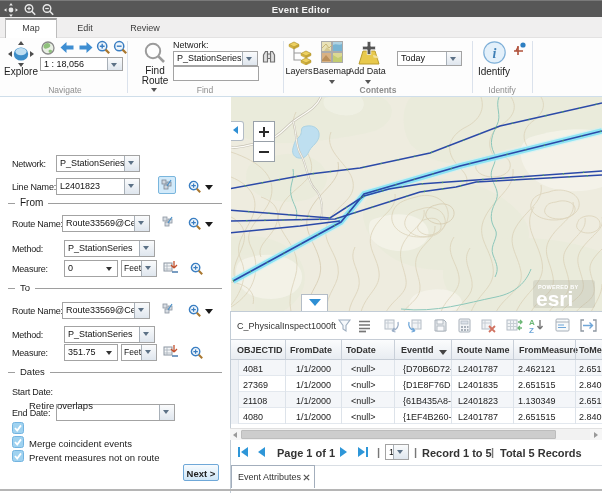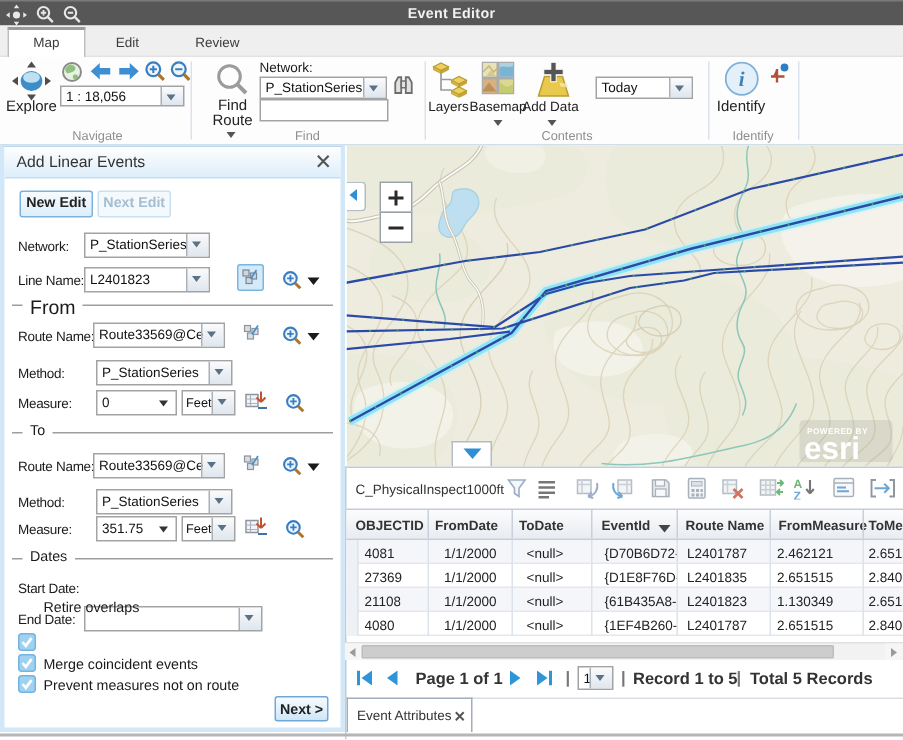--- a/index.html
+++ b/index.html
@@ -141,47 +141,37 @@
   <div class="caret" style="left:329px;top:42px;border-top-color:#555;border-left-width:3px;border-right-width:3px;border-top-width:4px;"></div>
   <svg class="abs" style="left:356px;top:2px" width="26" height="26" viewBox="0 0 26 26">
     <path d="M7 11h12l4 13H3z" fill="#e8c94c" stroke="#bb9d30" stroke-width="1"></path>
     <path d="M17 15l5 1 .8 2.5-5.3-1z" fill="#f5e9b0" opacity=".8"></path>
     <path d="M11.2 1.5h3.6v4.7h4.7v3.6h-4.7v4.7h-3.6V9.8H6.5V6.2h4.7z" fill="#555" stroke="#fff" stroke-width=".7"></path>
   </svg>
   <div class="icolabel" style="left:345px;top:28px;width:44px;font-size:9px;">Add Data</div>
   <div class="caret" style="left:365px;top:42px;border-top-color:#555;border-left-width:3px;border-right-width:3px;border-top-width:4px;"></div>
   <div class="rlabel2" style="left:397px;top:14px;">View Date:</div>
   <div class="combo" style="left:397px;top:13px;width:65px;height:15px;line-height:13px;">Today<div class="cbtn"></div></div>
-  <div class="glabel" style="left:333px;width:90px;">Contents</div>
+  <div class="glabel" style="left:333px;width:90px;font-weight:bold;">Contents</div>
   <div class="gsep" style="left:472px;"></div>
 
   <svg class="abs" style="left:483px;top:3px" width="23" height="23" viewBox="0 0 23 23">
     <circle cx="11.5" cy="11.5" r="10.7" fill="#e3f0fa" stroke="#7fb0d8" stroke-width="1.2"></circle>
     <text x="11.5" y="16.5" font-family="Liberation Serif,serif" font-size="14" font-style="italic" font-weight="bold" fill="#3f7fb5" text-anchor="middle">i</text>
   </svg>
   <div class="icolabel" style="left:472px;top:28px;width:44px;">Identify</div>
   <svg class="abs" style="left:512px;top:4px" width="15" height="14" viewBox="0 0 15 14">
     <path d="M2 9h4M6 9h5M6 4v9" stroke="#b0513a" stroke-width="1.6" fill="none"></path>
     <path d="M4 9l2-4" stroke="#b0513a" stroke-width="1.4"></path>
     <circle cx="11" cy="3" r="2.6" fill="#2e7fc2"></circle>
   </svg>
   <div class="glabel" style="left:457px;width:90px;">Identify</div>
   <div class="gsep" style="left:532px;"></div>
 </div>
 
-<div class="abs" id="panel" style="left:0;top:97px;width:230px;height:391px;box-sizing:border-box;border:3px solid #d2e7f7;border-top:1px solid #b8d7ef;background:#fff;">
-  <div class="abs" style="left:0;top:0;width:224px;height:20px;background:linear-gradient(#fefefe,#ddeefb);border-bottom:1px solid #c4dff2;">
-    <div class="abs" style="left:8px;top:4px;font-size:10.5px;color:#333;">Add Linear Events</div>
-    <svg class="abs" style="right:7px;top:5px" width="9" height="9" viewBox="0 0 10 10">
-          <path d="M1 1l8 8M9 1l-8 8" stroke="#555" stroke-width="1.6"></path>
-        </svg>
-  </div>
-  <div class="abs" style="left:10px;top:29px;width:47px;height:16px;border:1px solid #7ab2dc;background:linear-gradient(#f6fbfe,#ddeefb);font-size:9.5px;font-weight:bold;color:#222;text-align:center;line-height:16px;border-radius:2px;">New Edit</div>
-  <div class="abs" style="left:62px;top:29px;width:47px;height:16px;border:1px solid #c9e0f1;background:#f3f9fd;font-size:9.5px;font-weight:bold;color:#a4bdd1;text-align:center;line-height:16px;border-radius:2px;">Next Edit</div>
-</div>
 
 <div class="rlabel" style="left:12px;top:159px;">Network:</div>
 <div class="combo" style="left:56px;top:155px;width:84px;">P_StationSeries<div class="cbtn"></div></div>
 <div class="rlabel" style="left:12px;top:182px;">Line Name:</div>
 <div class="combo" style="left:56px;top:178px;width:84px;">L2401823<div class="cbtn"></div></div>
 <div class="abs" style="left:158px;top:176px;width:16px;height:16px;border:1px solid #7ab6dd;background:#d2eafa;border-radius:2px;">
   <svg width="12" height="12" viewBox="0 0 12 12" style="margin:2px;">
     <rect x="1" y="1" width="4" height="4" fill="#cfd6de" stroke="#7c8794" stroke-width=".8"></rect>
     <rect x="6" y="3" width="4" height="4" fill="#cfd6de" stroke="#7c8794" stroke-width=".8"></rect>
     <rect x="3" y="6" width="4" height="4" fill="#cfd6de" stroke="#7c8794" stroke-width=".8"></rect>
@@ -189,21 +179,21 @@
   </svg>
 </div>
 <svg class="abs" style="left:188px;top:180px" width="14" height="14" viewBox="0 0 14 14">
   <circle cx="5.6" cy="5.6" r="4.2" fill="#eef5fb" stroke="#3a7ec2" stroke-width="1.4"></circle>
   <path d="M3.4 5.6h4.4M5.6 3.4v4.4" stroke="#3a7ec2" stroke-width="1.2"></path>
   <path d="M8.8 8.8l3.4 3.4" stroke="#a9772f" stroke-width="2"></path>
 </svg>
 <div class="caret" style="left:205px;top:185px;"></div>
 
 <div class="abs sep" style="left:8px;top:203px;width:214px;border-top:1px solid #9e9e9e;"></div>
-<div class="abs" style="left:15px;top:197px;background:#fff;padding:0 5px;font-size:13px;color:#1a1a1a;">From</div>
+<div class="abs" style="left:15px;top:197px;background:#fff;padding:0 5px;font-size:10px;color:#1a1a1a;">From</div>
 
 <div class="rlabel" style="left:12px;top:219px;">Route Name:</div>
 <div class="combo" style="left:62px;top:215px;width:88px;padding-right:13px;">Route33569@Centr<div class="cbtn"></div></div>
 <div class="abs" style="left:160px;top:214px;width:16px;height:16px;">
   <svg width="12" height="12" viewBox="0 0 12 12" style="margin:2px;">
     <rect x="1" y="1" width="4" height="4" fill="#d8dde3" stroke="#8b95a1" stroke-width=".8"></rect>
     <rect x="6" y="3" width="4" height="4" fill="#d8dde3" stroke="#8b95a1" stroke-width=".8"></rect>
     <rect x="3" y="6" width="4" height="4" fill="#d8dde3" stroke="#8b95a1" stroke-width=".8"></rect>
     <path d="M10 1l-4 6" stroke="#4a90c8" stroke-width="1.2"></path>
   </svg>

